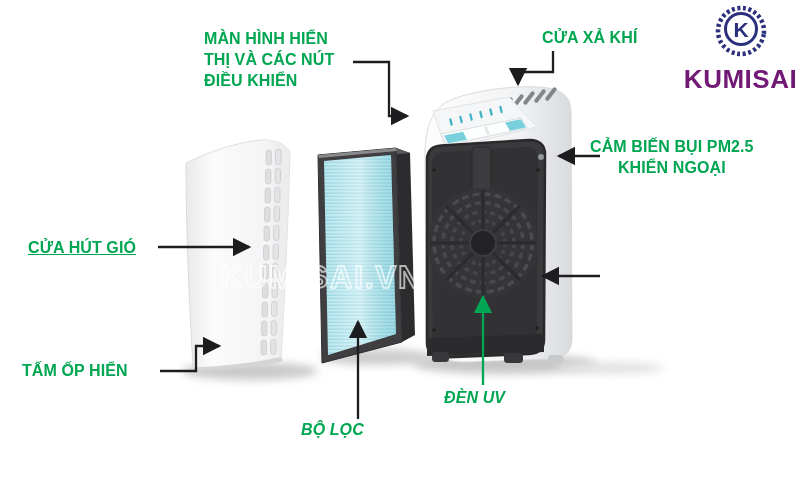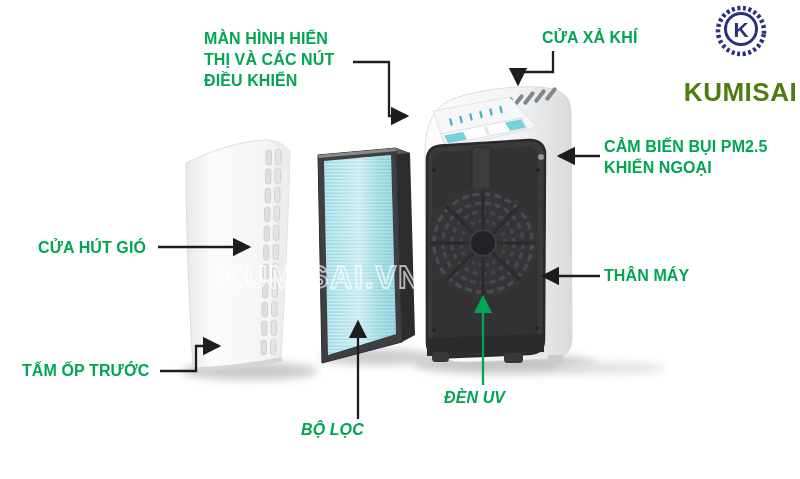--- a/index.html
+++ b/index.html
@@ -5,22 +5,22 @@
   html,body{margin:0;padding:0;background:#ffffff;}
   #stage{position:relative;width:800px;height:479px;background:#ffffff;overflow:hidden;
          font-family:"Liberation Sans","DejaVu Sans",sans-serif;}
   #art{position:absolute;left:0;top:0;width:800px;height:479px;}
   .callout{position:absolute;font-weight:bold;font-size:16px;line-height:21px;
            color:#00a651;white-space:nowrap;letter-spacing:0.1px;}
   .watermark{position:absolute;left:220px;top:260px;font-size:31px;font-weight:bold;
              letter-spacing:2px;color:transparent;-webkit-text-stroke:1.8px rgba(255,255,255,0.65);
              text-stroke:1.8px rgba(255,255,255,0.65);z-index:5;white-space:nowrap;}
   .logo{position:absolute;right:2px;top:4px;width:115px;height:84px;z-index:6;text-align:center;}
-  .logo-name{font-size:26px;font-weight:800;color:#4d7c0f;letter-spacing:0.5px;
-             line-height:26px;margin-top:15px;}
+  .logo-name{font-size:26px;font-weight:800;color:#701a75;letter-spacing:0.5px;
+             line-height:26px;margin-top:2px;}
   .lbl{z-index:7;}
 </style>
 </head>
 <body>
 
 <div id="stage">
 
   <svg id="art" viewBox="0 0 800 479" xmlns="http://www.w3.org/2000/svg">
     <defs>
       <filter id="soft" x="-80%" y="-80%" width="260%" height="260%">
@@ -199,30 +199,29 @@
   </div>
 
   <div class="callout lbl" style="left:204px;top:28px;">
     <div>MÀN HÌNH HIỂN</div>
     <div>THỊ VÀ CÁC NÚT</div>
     <div>ĐIỀU KHIỂN</div>
   </div>
 
   <div class="callout lbl" style="left:542px;top:27px;">CỬA XẢ KHÍ</div>
 
-  <div class="callout lbl" style="left:604px;top:136px;">
+  <div class="callout lbl" style="left:590px;top:136px;text-align:center;">
     <div>CẢM BIẾN BỤI PM2.5</div>
     <div>KHIỂN NGOẠI</div>
   </div>
 
-  <div class="callout lbl" style="left:604px;top:265px;">THÂN MÁY</div>
-
-  <div class="callout lbl" style="left:38px;top:237px;">CỬA HÚT GIÓ</div>
-
-  <div class="callout lbl" style="left:22px;top:360px;">TẤM ỐP TRƯỚC</div>
+
+  <div class="callout lbl" style="left:28px;top:237px;text-decoration:underline;">CỬA HÚT GIÓ</div>
+
+  <div class="callout lbl" style="left:22px;top:360px;">TẤM ỐP HIỂN</div>
 
   <div class="callout lbl" style="left:301px;top:419px;font-style:italic;">
     <div>BỘ LỌC</div>
   </div>
 
   <div class="callout lbl" style="left:444px;top:387px;font-style:italic;">ĐÈN UV</div>
 
 </div>
 
 </body></html>

